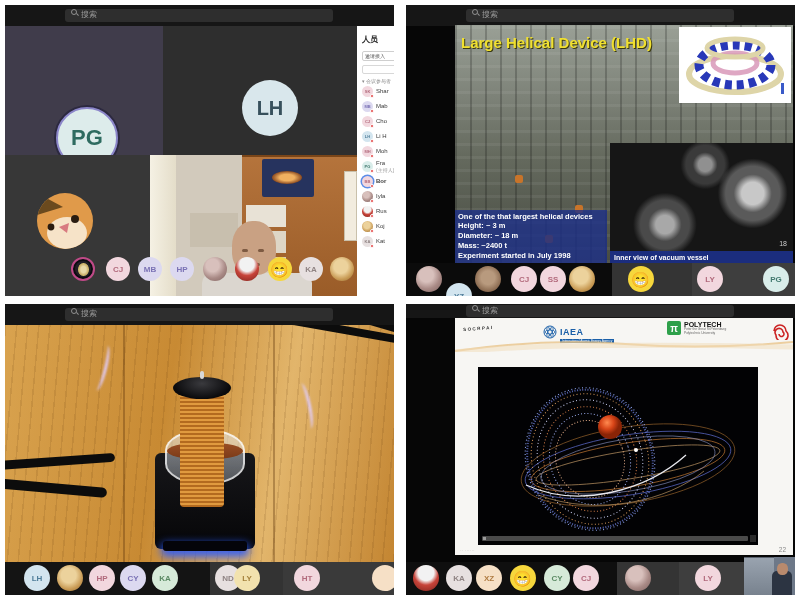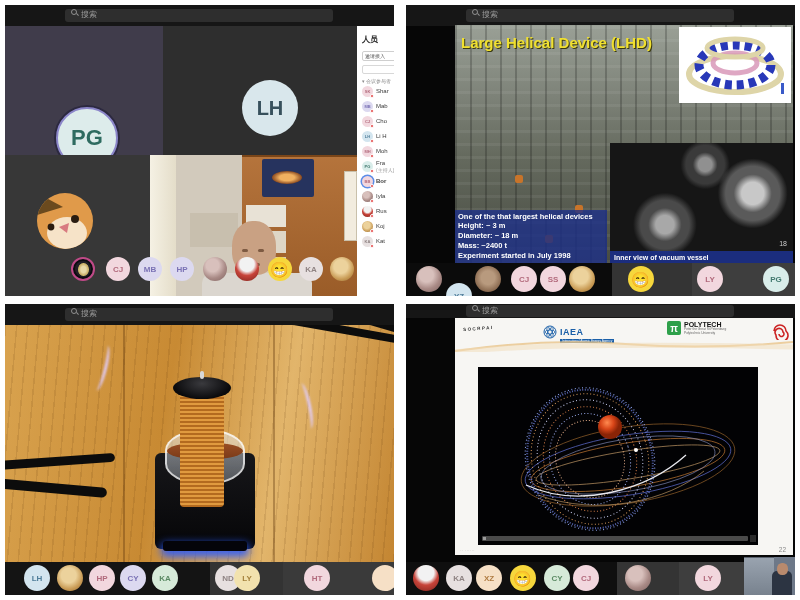--- a/index.html
+++ b/index.html
@@ -364,21 +364,21 @@
         </div>
       <div class="av26 av c-green" style="left:147px; top:3px;">
           <span>KA</span>
         </div>
       <div class="av26 av c-gray" style="left:174px; top:3px;margin-left:36px;">
           <span>ND</span>
         </div>
       <div class="av26 av c-yel" style="left:229px; top:3px;">
           <span>LY</span>
         </div>
-      <div class="av26 av c-pink" style="left:299px; top:3px;">
+      <div class="av26 av c-pink" style="left:289px; top:3px;">
           <span>HT</span>
         </div>
       <div class="av26 av c-tan" style="left:367px; top:3px;">
           <span></span>
         </div>
     </div>
   </section>
 
   <section class="panel" style="left:406px; top:304px;">
     <div class="topbar" style="height:14px;">

